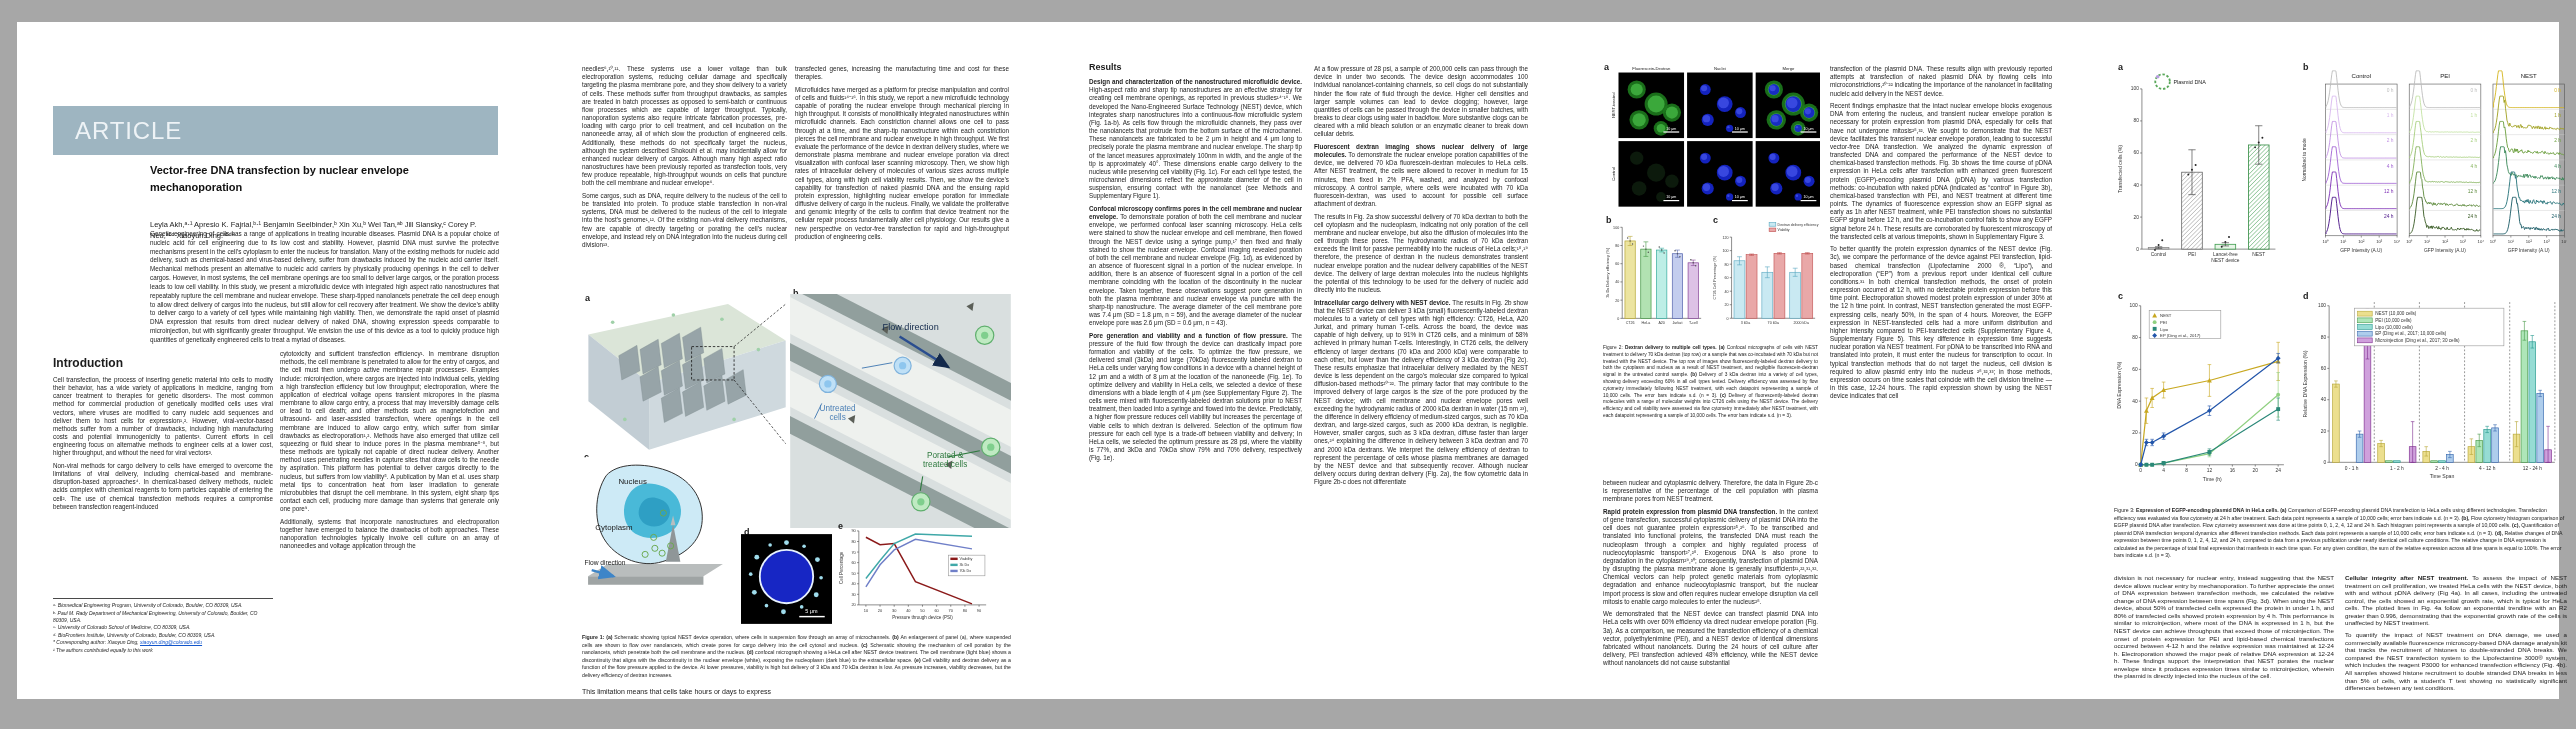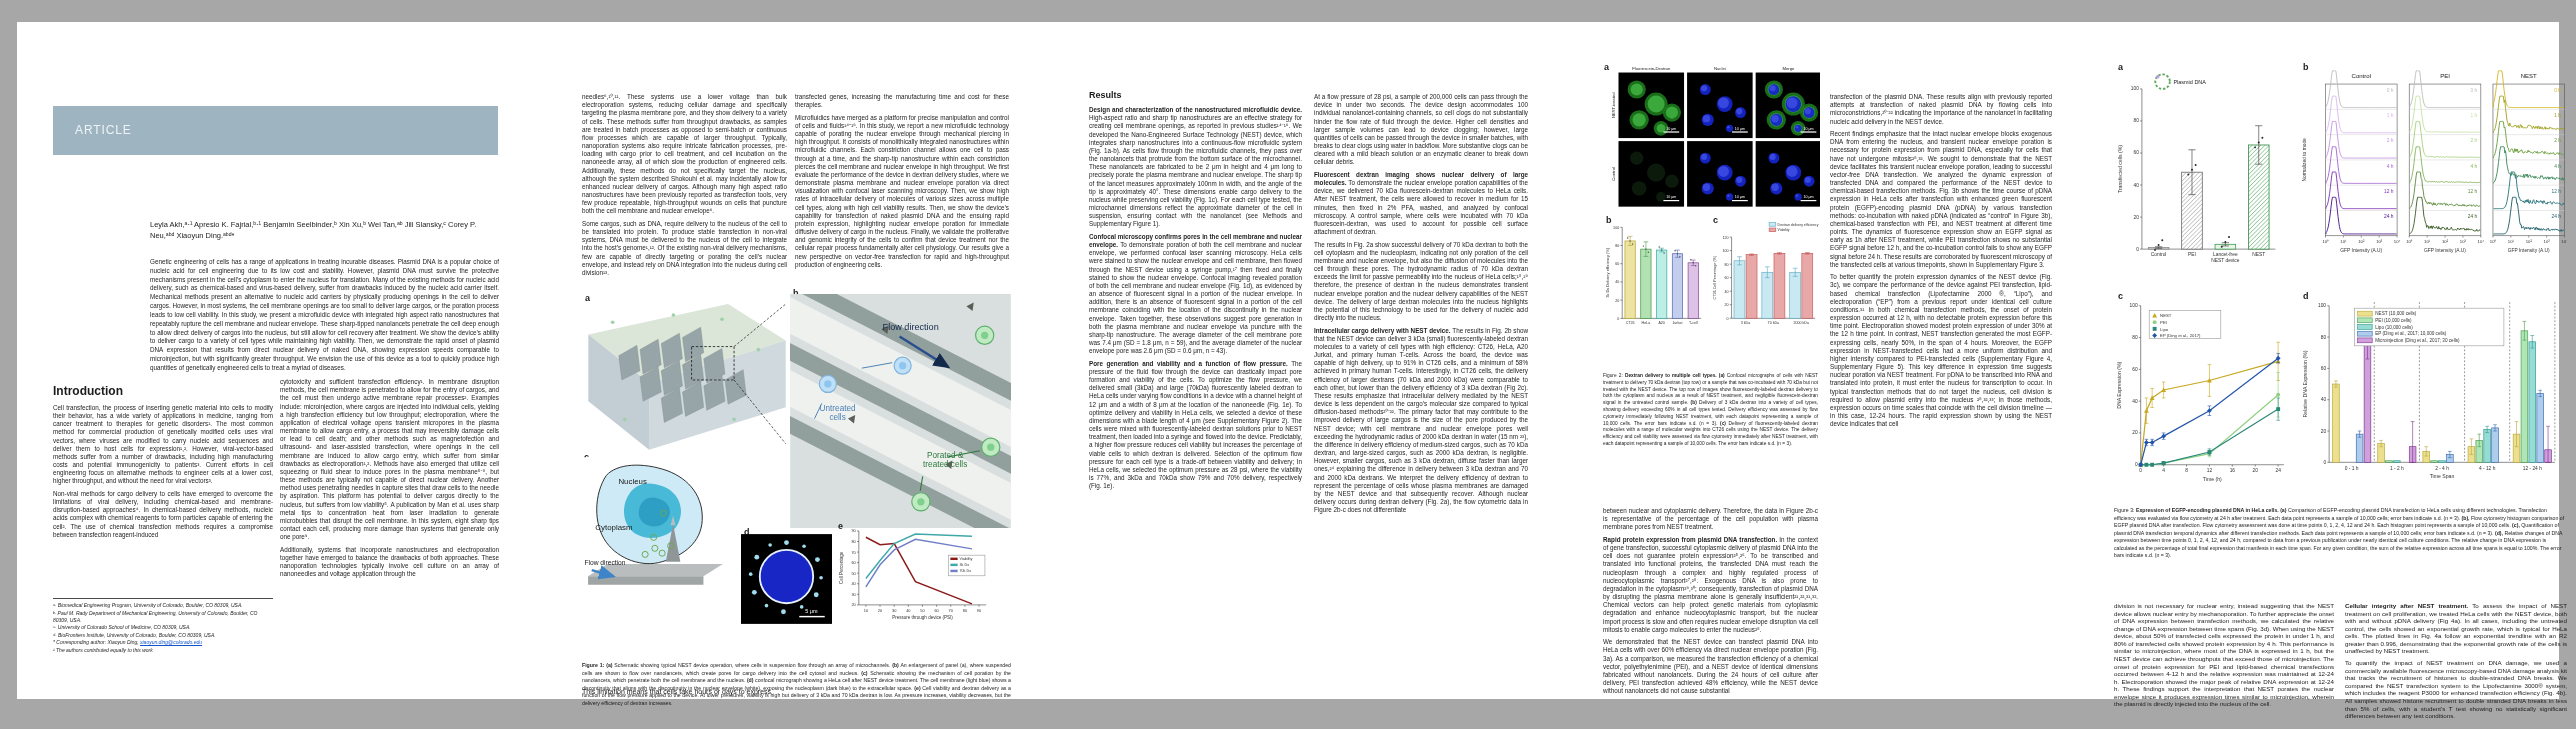--- a/index.html
+++ b/index.html
@@ -1,21 +1,21 @@
 <!DOCTYPE html>
 <html style="font-size:9.7px"><head>
 <meta charset="utf-8">
 <style>
   html,body{margin:0;padding:0;}
   body{width:2576px;height:729px;background:#a7a7a7;position:relative;font-family:"Liberation Sans",sans-serif;color:#1c1c1c;}
   #sheet{position:absolute;left:17px;top:22px;width:2542px;height:677px;background:#ffffff;}
   .abs{position:absolute;}
-  .just{text-align:justify;text-justify:inter-word;margin-top:28px;}
+  .just{text-align:justify;text-justify:inter-word;}
   .banner{background:#9eb5c1;}
-  .banner span{color:#eef3f6;font-size:12px;letter-spacing:0.9px;line-height:49px;padding-left:22px;display:block;}
+  .banner span{color:#eef3f6;font-size:24px;letter-spacing:0.9px;line-height:49px;padding-left:22px;display:block;}
   .title{font-size:11px;font-weight:bold;line-height:1.55;color:#111;}
   .authors{font-size:7.5px;line-height:1.4;margin-top:20px;}
   .abstract{font-size:6.3px;line-height:1.40;}
   .col{font-size:6.3px;line-height:1.30;}
   .col p{margin:0 0 4.3px 0;}
   .col .h1{font-size:12px;font-weight:bold;margin:0 0 4.3px 0;}
   .col .h1.results{font-size:9px;}
   .fn{font-size:5px;font-style:italic;line-height:1.40;border-top:0.9px solid #4a4a4a;padding-top:3px;}
   .fn div{margin-bottom:0.6px;}
   .fn a{color:#1155cc;text-decoration:underline;}
@@ -26,20 +26,21 @@
   svg text{font-family:"Liberation Sans",sans-serif;}
 </style>
 </head>
 <body>
 
 <div id="sheet">
 
   <div class="abs banner" style="left:36px;top:84px;width:445px;height:49px;">
     <span>ARTICLE</span>
   </div>
+  <div class="abs title" style="left:133px;top:140px;width:352px;">Vector-free DNA transfection by nuclear envelope mechanoporation</div>
   <div class="abs authors" style="left:133px;top:178px;width:352px;">Leyla Akh,ᵃ·¹ Apresio K. Fajrial,ᵇ·¹ Benjamin Seelbinder,ᵇ Xin Xu,ᵇ Wei Tan,ᵃᵇ Jill Slansky,ᶜ Corey P. Neu,ᵃᵇᵈ Xiaoyun Ding.ᵃᵇᵈ*</div>
   <div class="abs abstract just" style="left:133px;top:208px;width:349px;">Genetic engineering of cells has a range of applications in treating incurable diseases. Plasmid DNA is a popular choice of nucleic acid for cell engineering due to its low cost and stability. However, plasmid DNA must survive the protective mechanisms present in the cell’s cytoplasm to enter the nucleus for translation. Many of the existing methods for nucleic acid delivery, such as chemical-based and virus-based delivery, suffer from drawbacks induced by the nucleic acid carrier itself. Mechanical methods present an alternative to nucleic acid carriers by physically producing openings in the cell to deliver cargos. However, in most systems, the cell membrane openings are too small to deliver large cargos, or the poration process leads to low cell viability. In this study, we present a microfluidic device with integrated high aspect ratio nanostructures that repeatably rupture the cell membrane and nuclear envelope. These sharp-tipped nanolancets penetrate the cell deep enough to allow direct delivery of cargos into the nucleus, but still allow for cell recovery after treatment. We show the device’s ability to deliver cargo to a variety of cell types while maintaining high viability. Then, we demonstrate the rapid onset of plasmid DNA expression that results from direct nuclear delivery of naked DNA, showing expression speeds comparable to microinjection, but with significantly greater throughput. We envision the use of this device as a tool to quickly produce high quantities of genetically engineered cells to treat a myriad of diseases.</div>
   <div class="abs col just" style="left:36px;top:334px;width:220px;" id="c-p1l">
       <div class="h1">Introduction</div>
       <p>Cell transfection, the process of inserting genetic material into cells to modify their behavior, has a wide variety of applications in medicine, ranging from cancer treatment to therapies for genetic disorders¹. The most common method for commercial production of genetically modified cells uses viral vectors, where viruses are modified to carry nucleic acid sequences and deliver them to host cells for expression¹,². However, viral-vector-based methods suffer from a number of drawbacks, including high manufacturing costs and potential immunogenicity to patients³. Current efforts in cell engineering focus on alternative methods to engineer cells at a lower cost, higher throughput, and without the need for viral vectors³.</p>
       <p>Non-viral methods for cargo delivery to cells have emerged to overcome the limitations of viral delivery, including chemical-based and membrane-disruption-based approaches⁴. In chemical-based delivery methods, nucleic acids complex with chemical reagents to form particles capable of entering the cell². The use of chemical transfection methods requires a compromise between transfection reagent-induced</p>
     </div>
   <div class="abs fn" style="left:36px;top:576px;width:220px;" id="footnotes">
       <div>ᵃ· Biomedical Engineering Program, University of Colorado, Boulder, CO 80309, USA.</div>
       <div>ᵇ· Paul M. Rady Department of Mechanical Engineering, University of Colorado, Boulder, CO 80309, USA.</div>

